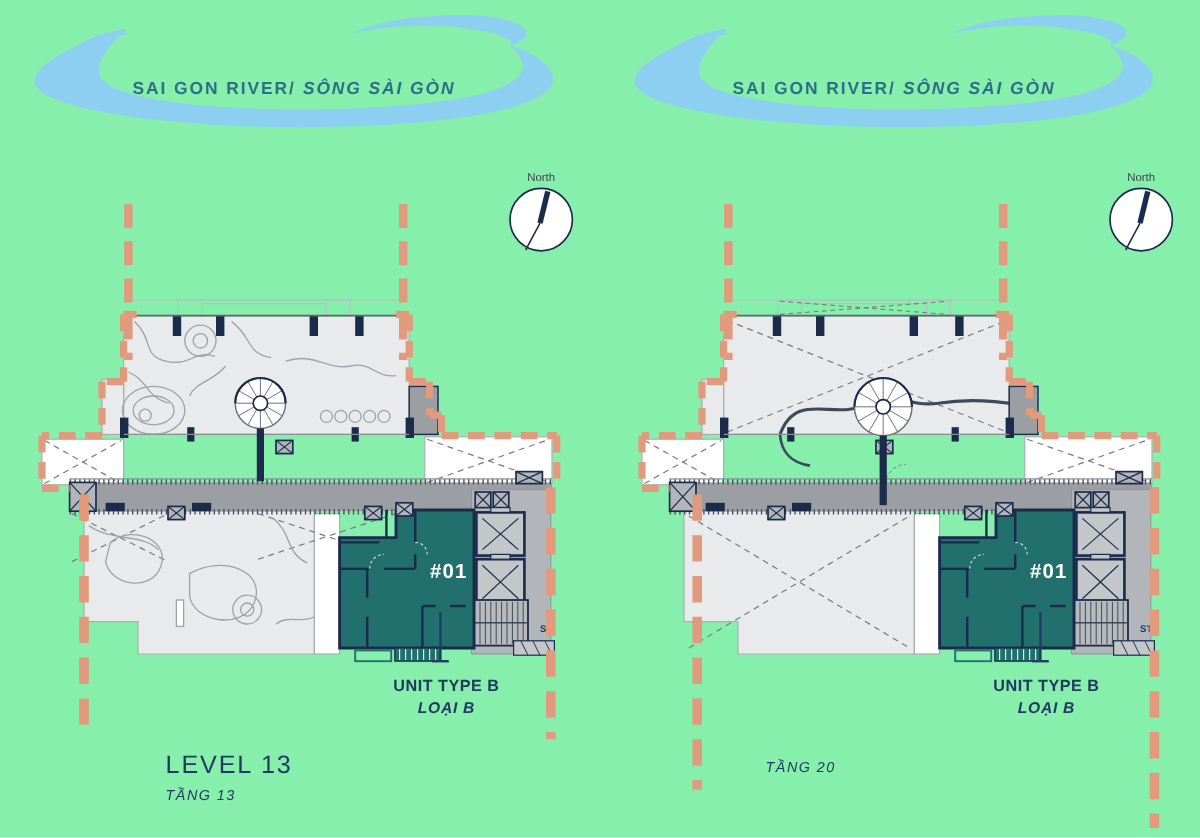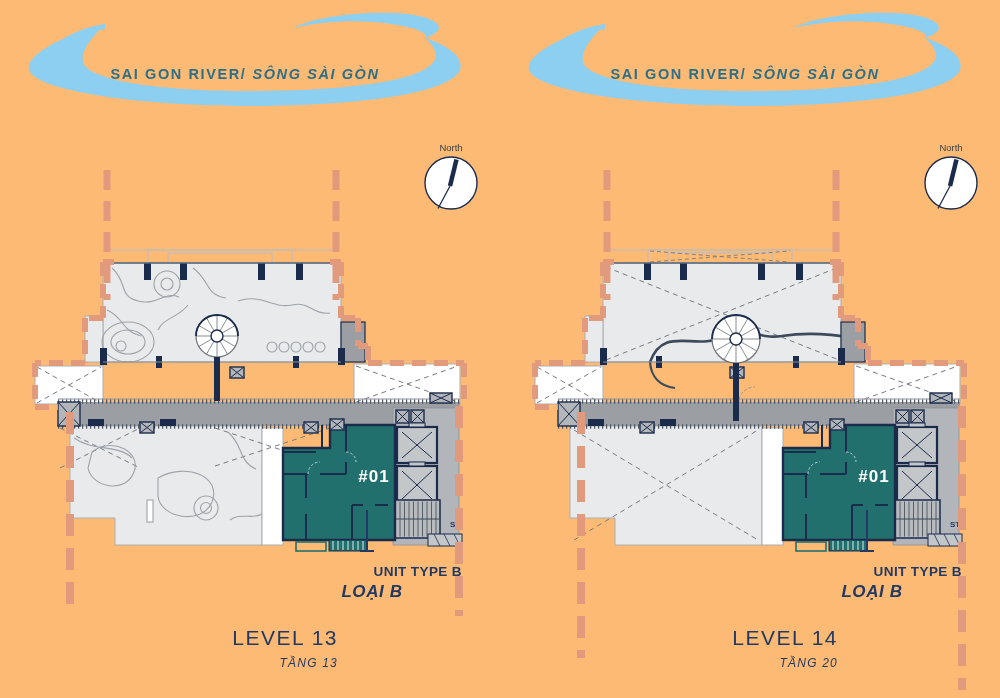--- a/index.html
+++ b/index.html
@@ -1,28 +1,28 @@
 <!DOCTYPE html>
 <html><head>
 <meta charset="utf-8">
 <style>
   html,body{margin:0;padding:0;background:#fff;font-family:"Liberation Sans",sans-serif;}
-  .page{position:relative;width:1000px;height:698px;background:#fdba74;overflow:hidden;}
+  .page{position:relative;width:1000px;height:698px;background:#86efac;overflow:hidden;}
   .panel{position:absolute;top:0;width:500px;height:698px;}
   .panel.p0{left:0;} .panel.p1{left:500px;}
   .river{position:absolute;left:5px;top:6px;width:480px;height:108px;}
   .river-svg{position:absolute;left:0;top:0;width:480px;height:108px;}
   .river-text{position:absolute;left:0;right:0;top:60px;text-align:center;
     font-size:14.5px;letter-spacing:1.6px;font-weight:600;}
   .river-text .it{font-style:italic;margin-left:6px;}
   .plan{position:absolute;left:0;top:0;width:500px;height:698px;}
   .unit-label{position:absolute;left:282px;top:564px;width:180px;text-align:center;}
-  .ut{font-weight:700;font-size:13.5px;letter-spacing:.4px;text-align:right;}
-  .utv{font-weight:700;font-style:italic;font-size:17px;margin-top:3px;letter-spacing:.6px;}
-  .level-label{position:absolute;left:138px;top:626px;width:200px;text-align:right;}
+  .ut{font-weight:700;font-size:13.5px;letter-spacing:.4px;}
+  .utv{font-weight:700;font-style:italic;font-size:13px;margin-top:3px;letter-spacing:.6px;}
+  .level-label{position:absolute;left:138px;top:626px;width:200px;text-align:left;}
   .lv{font-size:21px;letter-spacing:1.5px;font-weight:500;}
   .lvv{font-size:12px;font-style:italic;margin-top:6px;letter-spacing:1.2px;}
 </style>
 </head>
 <body>
 
 <div class="page">
 
   <section class="panel p0">
     <div class="river">
@@ -438,18 +438,17 @@
           <line x1="456.5" y1="159.5" x2="450" y2="186" stroke="#1B2B4C" stroke-width="4.5"></line>
           <line x1="450" y1="186" x2="438" y2="208.5" stroke="#1B2B4C" stroke-width="1.3"></line>
           <text x="451" y="151" font-size="9.5" fill="#3B4148" text-anchor="middle" font-family="&quot;Liberation Sans&quot;,sans-serif">North</text>
         </g>
       </svg>
     <div class="unit-label" style="color: rgb(34, 58, 99);">
       <div class="ut">UNIT TYPE B</div>
       <div class="utv">LOẠI B</div>
     </div>
     <div class="level-label" style="color: rgb(34, 58, 99);">
-      <div class="lv">LEVEL 14</div>
       <div class="lvv">TẦNG 20</div>
     </div>
   </section>
 
 </div>
 
 </body></html>

